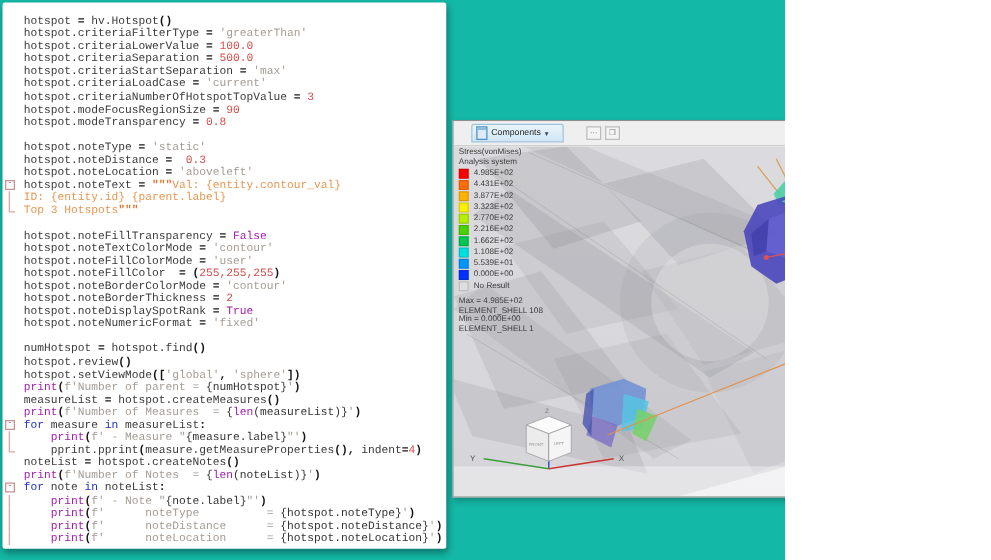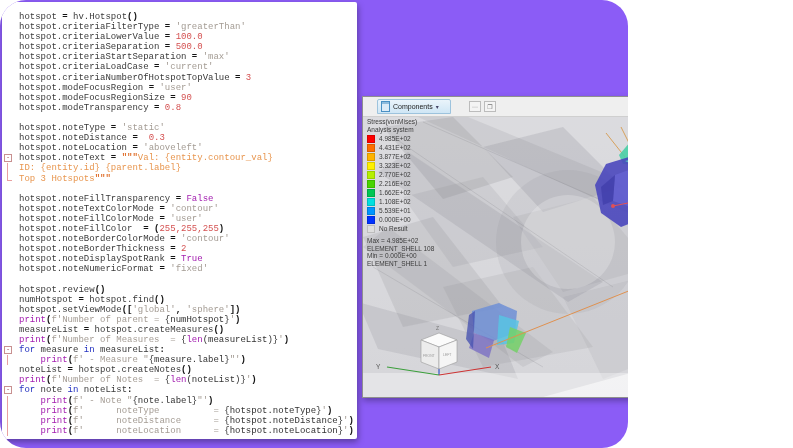--- a/index.html
+++ b/index.html
@@ -1,17 +1,17 @@
 <!DOCTYPE html>
 <html><head>
 <meta charset="utf-8">
 <style>
   html,body{margin:0;padding:0;background:#fff;}
-  #stage{position:relative;width:628px;height:448px;background:#8b5cf6;overflow:hidden;
-         font-family:"Liberation Sans",sans-serif;border-radius:26px;}
+  #stage{position:relative;width:628px;height:448px;background:#14b8a6;overflow:hidden;
+         font-family:"Liberation Sans",sans-serif;}
 
   
   #code-window{position:absolute;left:2px;top:2px;width:355px;height:437px;background:#ffffff;
 ing               border:1px solid #9a9a9a;border-radius:2px;box-shadow:1px 3px 6px rgba(0,0,0,.35);
                overflow:hidden;}
   #code-area{position:absolute;left:0;top:10px;right:0;bottom:0;
              font-family:"Liberation Mono",monospace;font-size:9px;line-height:10.1px;}
   .cl{position:relative;padding-left:17px;height:10.1px;white-space:pre;}
   .t-d{color:#3a3a3a}
   .t-s{color:#a49c94}
@@ -78,48 +78,48 @@
 
   <div id="code-window">
     <div id="code-area">
         <div class="cl"><span class="t-d">hotspot </span><span class="t-b">=</span><span class="t-d"> hv.Hotspot</span><span class="t-b">()</span></div>
         <div class="cl"><span class="t-d">hotspot.criteriaFilterType </span><span class="t-b">=</span><span class="t-s"> 'greaterThan'</span></div>
         <div class="cl"><span class="t-d">hotspot.criteriaLowerValue </span><span class="t-b">=</span><span class="t-n"> 100.0</span></div>
         <div class="cl"><span class="t-d">hotspot.criteriaSeparation </span><span class="t-b">=</span><span class="t-n"> 500.0</span></div>
         <div class="cl"><span class="t-d">hotspot.criteriaStartSeparation </span><span class="t-b">=</span><span class="t-s"> 'max'</span></div>
         <div class="cl"><span class="t-d">hotspot.criteriaLoadCase </span><span class="t-b">=</span><span class="t-s"> 'current'</span></div>
         <div class="cl"><span class="t-d">hotspot.criteriaNumberOfHotspotTopValue </span><span class="t-b">=</span><span class="t-n"> 3</span></div>
-        <div class="cl"><span class="t-d">hotspot.modeFocusRegion </span><span class="t-b">=</span><span class="t-s"> 'user'</span></div>
         <div class="cl"><span class="t-d">hotspot.modeFocusRegionSize </span><span class="t-b">=</span><span class="t-n"> 90</span></div>
         <div class="cl"><span class="t-d">hotspot.modeTransparency </span><span class="t-b">=</span><span class="t-n"> 0.8</span></div>
         <div class="cl"></div>
         <div class="cl"><span class="t-d">hotspot.noteType </span><span class="t-b">=</span><span class="t-s"> 'static'</span></div>
         <div class="cl"><span class="t-d">hotspot.noteDistance </span><span class="t-b">=</span><span class="t-n">  0.3</span></div>
         <div class="cl"><span class="t-d">hotspot.noteLocation </span><span class="t-b">=</span><span class="t-s"> 'aboveleft'</span></div>
         <div class="cl"><span class="fold">-</span><span class="t-d">hotspot.noteText </span><span class="t-b">=</span><span class="t-q"> """</span><span class="t-o">Val: {entity.contour_val}</span></div>
         <div class="cl"><span class="guide"></span><span class="t-o">ID: {entity.id} {parent.label}</span></div>
         <div class="cl"><span class="guide-end"></span><span class="guide-tick"></span><span class="t-o">Top 3 Hotspots</span><span class="t-q">"""</span></div>
         <div class="cl"></div>
         <div class="cl"><span class="t-d">hotspot.noteFillTransparency </span><span class="t-b">=</span><span class="t-p"> False</span></div>
         <div class="cl"><span class="t-d">hotspot.noteTextColorMode </span><span class="t-b">=</span><span class="t-s"> 'contour'</span></div>
         <div class="cl"><span class="t-d">hotspot.noteFillColorMode </span><span class="t-b">=</span><span class="t-s"> 'user'</span></div>
         <div class="cl"><span class="t-d">hotspot.noteFillColor  </span><span class="t-b">= (</span><span class="t-n">255,255,255</span><span class="t-b">)</span></div>
         <div class="cl"><span class="t-d">hotspot.noteBorderColorMode </span><span class="t-b">=</span><span class="t-s"> 'contour'</span></div>
         <div class="cl"><span class="t-d">hotspot.noteBorderThickness </span><span class="t-b">=</span><span class="t-n"> 2</span></div>
         <div class="cl"><span class="t-d">hotspot.noteDisplaySpotRank </span><span class="t-b">=</span><span class="t-p"> True</span></div>
         <div class="cl"><span class="t-d">hotspot.noteNumericFormat </span><span class="t-b">=</span><span class="t-s"> 'fixed'</span></div>
         <div class="cl"></div>
+        <div class="cl"><span class="t-d">numHotspot </span><span class="t-b">=</span><span class="t-d"> hotspot.find</span><span class="t-b">()</span></div>
         <div class="cl"><span class="t-d">hotspot.review</span><span class="t-b">()</span></div>
-        <div class="cl"><span class="t-d">numHotspot </span><span class="t-b">=</span><span class="t-d"> hotspot.find</span><span class="t-b">()</span></div>
         <div class="cl"><span class="t-d">hotspot.setViewMode</span><span class="t-b">([</span><span class="t-s">'global'</span><span class="t-b">,</span><span class="t-s"> 'sphere'</span><span class="t-b">])</span></div>
         <div class="cl"><span class="t-p">print</span><span class="t-b">(</span><span class="t-s">f'Number of parent = </span><span class="t-i">{numHotspot}</span><span class="t-s">'</span><span class="t-b">)</span></div>
         <div class="cl"><span class="t-d">measureList </span><span class="t-b">=</span><span class="t-d"> hotspot.createMeasures</span><span class="t-b">()</span></div>
         <div class="cl"><span class="t-p">print</span><span class="t-b">(</span><span class="t-s">f'Number of Measures  = </span><span class="t-i">{</span><span class="t-p">len</span><span class="t-i">(measureList)}</span><span class="t-s">'</span><span class="t-b">)</span></div>
         <div class="cl"><span class="fold">-</span><span class="t-k">for</span><span class="t-d"> measure </span><span class="t-k">in</span><span class="t-d"> measureList</span><span class="t-b">:</span></div>
         <div class="cl"><span class="guide"></span><span class="t-d">    </span><span class="t-p">print</span><span class="t-b">(</span><span class="t-s">f' - Measure "</span><span class="t-i">{measure.label}</span><span class="t-s">"'</span><span class="t-b">)</span></div>
+        <div class="cl"><span class="guide-end"></span><span class="guide-tick"></span><span class="t-d">    pprint.pprint</span><span class="t-b">(</span><span class="t-d">measure.getMeasureProperties</span><span class="t-b">(),</span><span class="t-d"> indent</span><span class="t-b">=</span><span class="t-n">4</span><span class="t-b">)</span></div>
         <div class="cl"><span class="t-d">noteList </span><span class="t-b">=</span><span class="t-d"> hotspot.createNotes</span><span class="t-b">()</span></div>
         <div class="cl"><span class="t-p">print</span><span class="t-b">(</span><span class="t-s">f'Number of Notes  = </span><span class="t-i">{</span><span class="t-p">len</span><span class="t-i">(noteList)}</span><span class="t-s">'</span><span class="t-b">)</span></div>
         <div class="cl"><span class="fold">-</span><span class="t-k">for</span><span class="t-d"> note </span><span class="t-k">in</span><span class="t-d"> noteList</span><span class="t-b">:</span></div>
         <div class="cl"><span class="guide"></span><span class="t-d">    </span><span class="t-p">print</span><span class="t-b">(</span><span class="t-s">f' - Note "</span><span class="t-i">{note.label}</span><span class="t-s">"'</span><span class="t-b">)</span></div>
         <div class="cl"><span class="guide"></span><span class="t-d">    </span><span class="t-p">print</span><span class="t-b">(</span><span class="t-s">f'      noteType          = </span><span class="t-i">{hotspot.noteType}</span><span class="t-s">'</span><span class="t-b">)</span></div>
         <div class="cl"><span class="guide"></span><span class="t-d">    </span><span class="t-p">print</span><span class="t-b">(</span><span class="t-s">f'      noteDistance      = </span><span class="t-i">{hotspot.noteDistance}</span><span class="t-s">'</span><span class="t-b">)</span></div>
         <div class="cl"><span class="guide"></span><span class="t-d">    </span><span class="t-p">print</span><span class="t-b">(</span><span class="t-s">f'      noteLocation      = </span><span class="t-i">{hotspot.noteLocation}</span><span class="t-s">'</span><span class="t-b">)</span></div>
       </div>
   </div>
 

